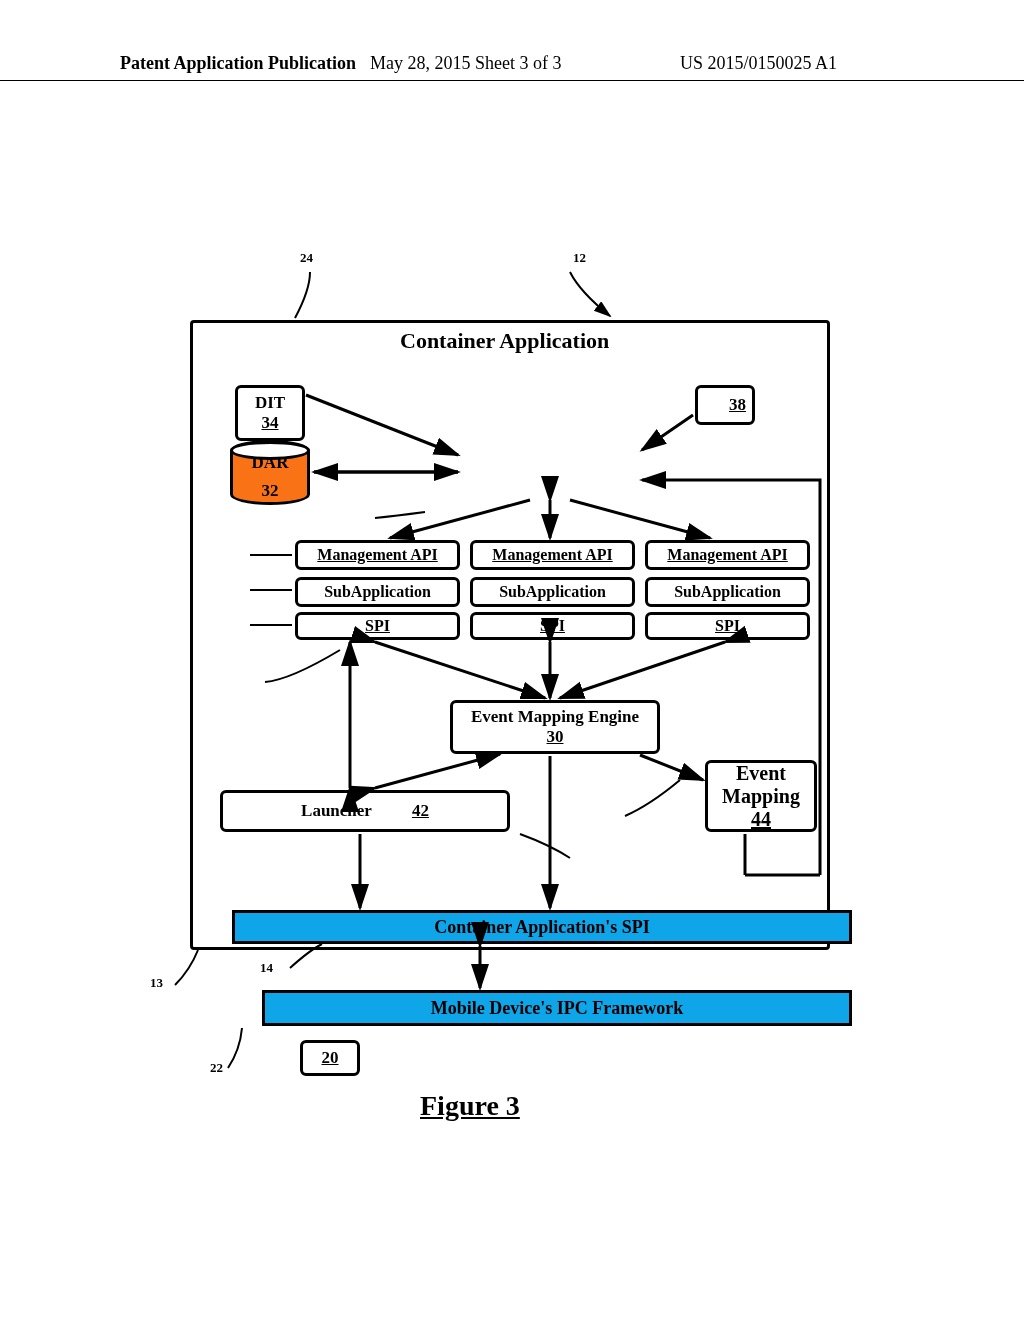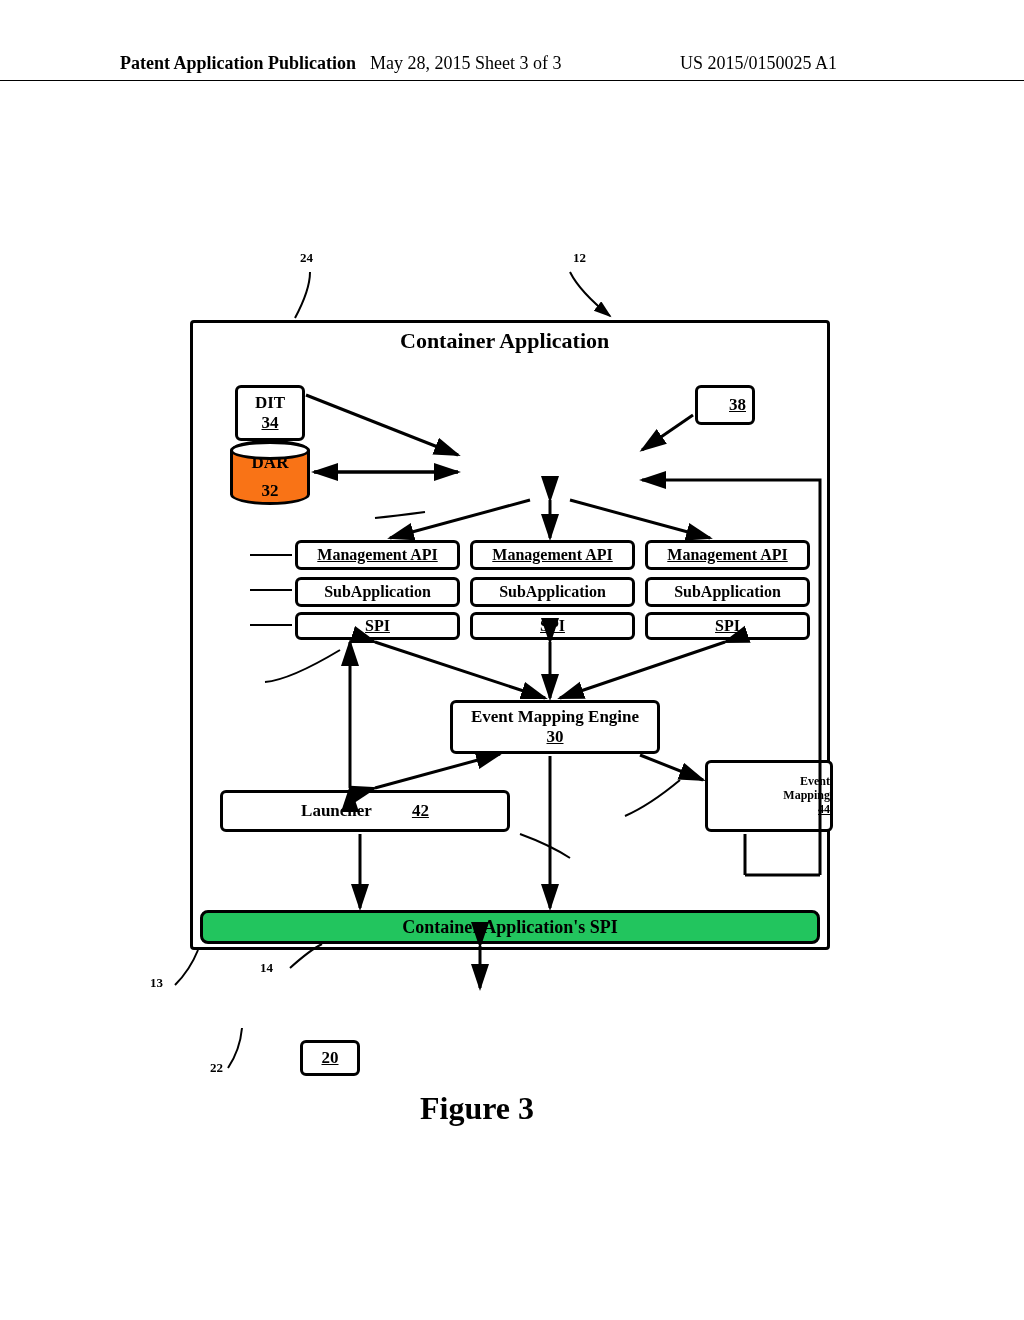--- a/index.html
+++ b/index.html
@@ -94,40 +94,42 @@
     position: absolute;
     top: 0; left: 0;
     width: 100%; height: 100%;
     pointer-events: none;
   }
 
   .figure-caption {
     position: absolute;
     top: 840px;
     left: 270px;
-    font-size: 32px;
-    font-weight: bold;
+    font-size: 28px;
+    font-weight: bold;
+    text-decoration: underline;
   }
 
   .title-text {
     position: absolute;
     font-weight: bold;
     font-size: 22px;
   }
 
   .spibar {
     position: absolute;
     border: 3px solid black;
-    border-radius: 8px;
-    background: #22c55e;
+    border-radius: 0;
+    background: #0ea5e9;
     font-weight: bold;
     font-size: 18px;
     display: flex;
     justify-content: center;
     align-items: center;
+    margin-left: 32px;
   }
 </style>
 </head>
 <body>
 
 <div class="header">
   <div class="header-left">Patent Application Publication</div>
   <div class="header-mid">May 28, 2015  Sheet 3 of 3</div>
   <div class="header-right">US 2015/0150025 A1</div>
 </div>
@@ -194,35 +196,38 @@
     </div>
   <div class="box" style="top:362px; left:495px; width:165px; height:28px; font-size:16px;">
       <span class="ul">SPI</span>
     </div>
 
   <div class="box" style="top:450px; left:300px; width:210px; height:54px;">
     <span>Event Mapping Engine</span>
     <span class="ul">30</span>
   </div>
 
-  <div class="box" style="top:510px; left:555px; width:128px; height:72px; font-size:12px;align-items:flex-end;">
+  <div class="box" style="top:510px; left:555px; width:112px; height:72px; font-size:20px;">
     <span>Event</span>
     <span>Mapping</span>
     <span class="ul">44</span>
   </div>
 
   <div class="box" style="top:540px; left:70px; width:290px; height:42px; flex-direction:row; gap:40px;">
     <span>Launcher</span>
     <span class="ul">42</span>
   </div>
 
   <div class="spibar" style="top:660px; left:50px; width:620px; height:34px;">
     <span>Container Application's SPI</span>
   </div>
 
+  <div class="spibar" style="top:740px; left:80px; width:590px; height:36px;">
+    <span>Mobile Device's IPC Framework</span>
+  </div>
 
   <div class="box" style="top:790px; left:150px; width:60px; height:36px;">
     <span class="ul">20</span>
   </div>
 
   <div class="figure-caption">Figure 3</div>
 
   <svg class="arrows" viewBox="0 0 720 870">
     <defs>
       <marker id="ah" markerWidth="10" markerHeight="10" refX="8" refY="3" orient="auto">

